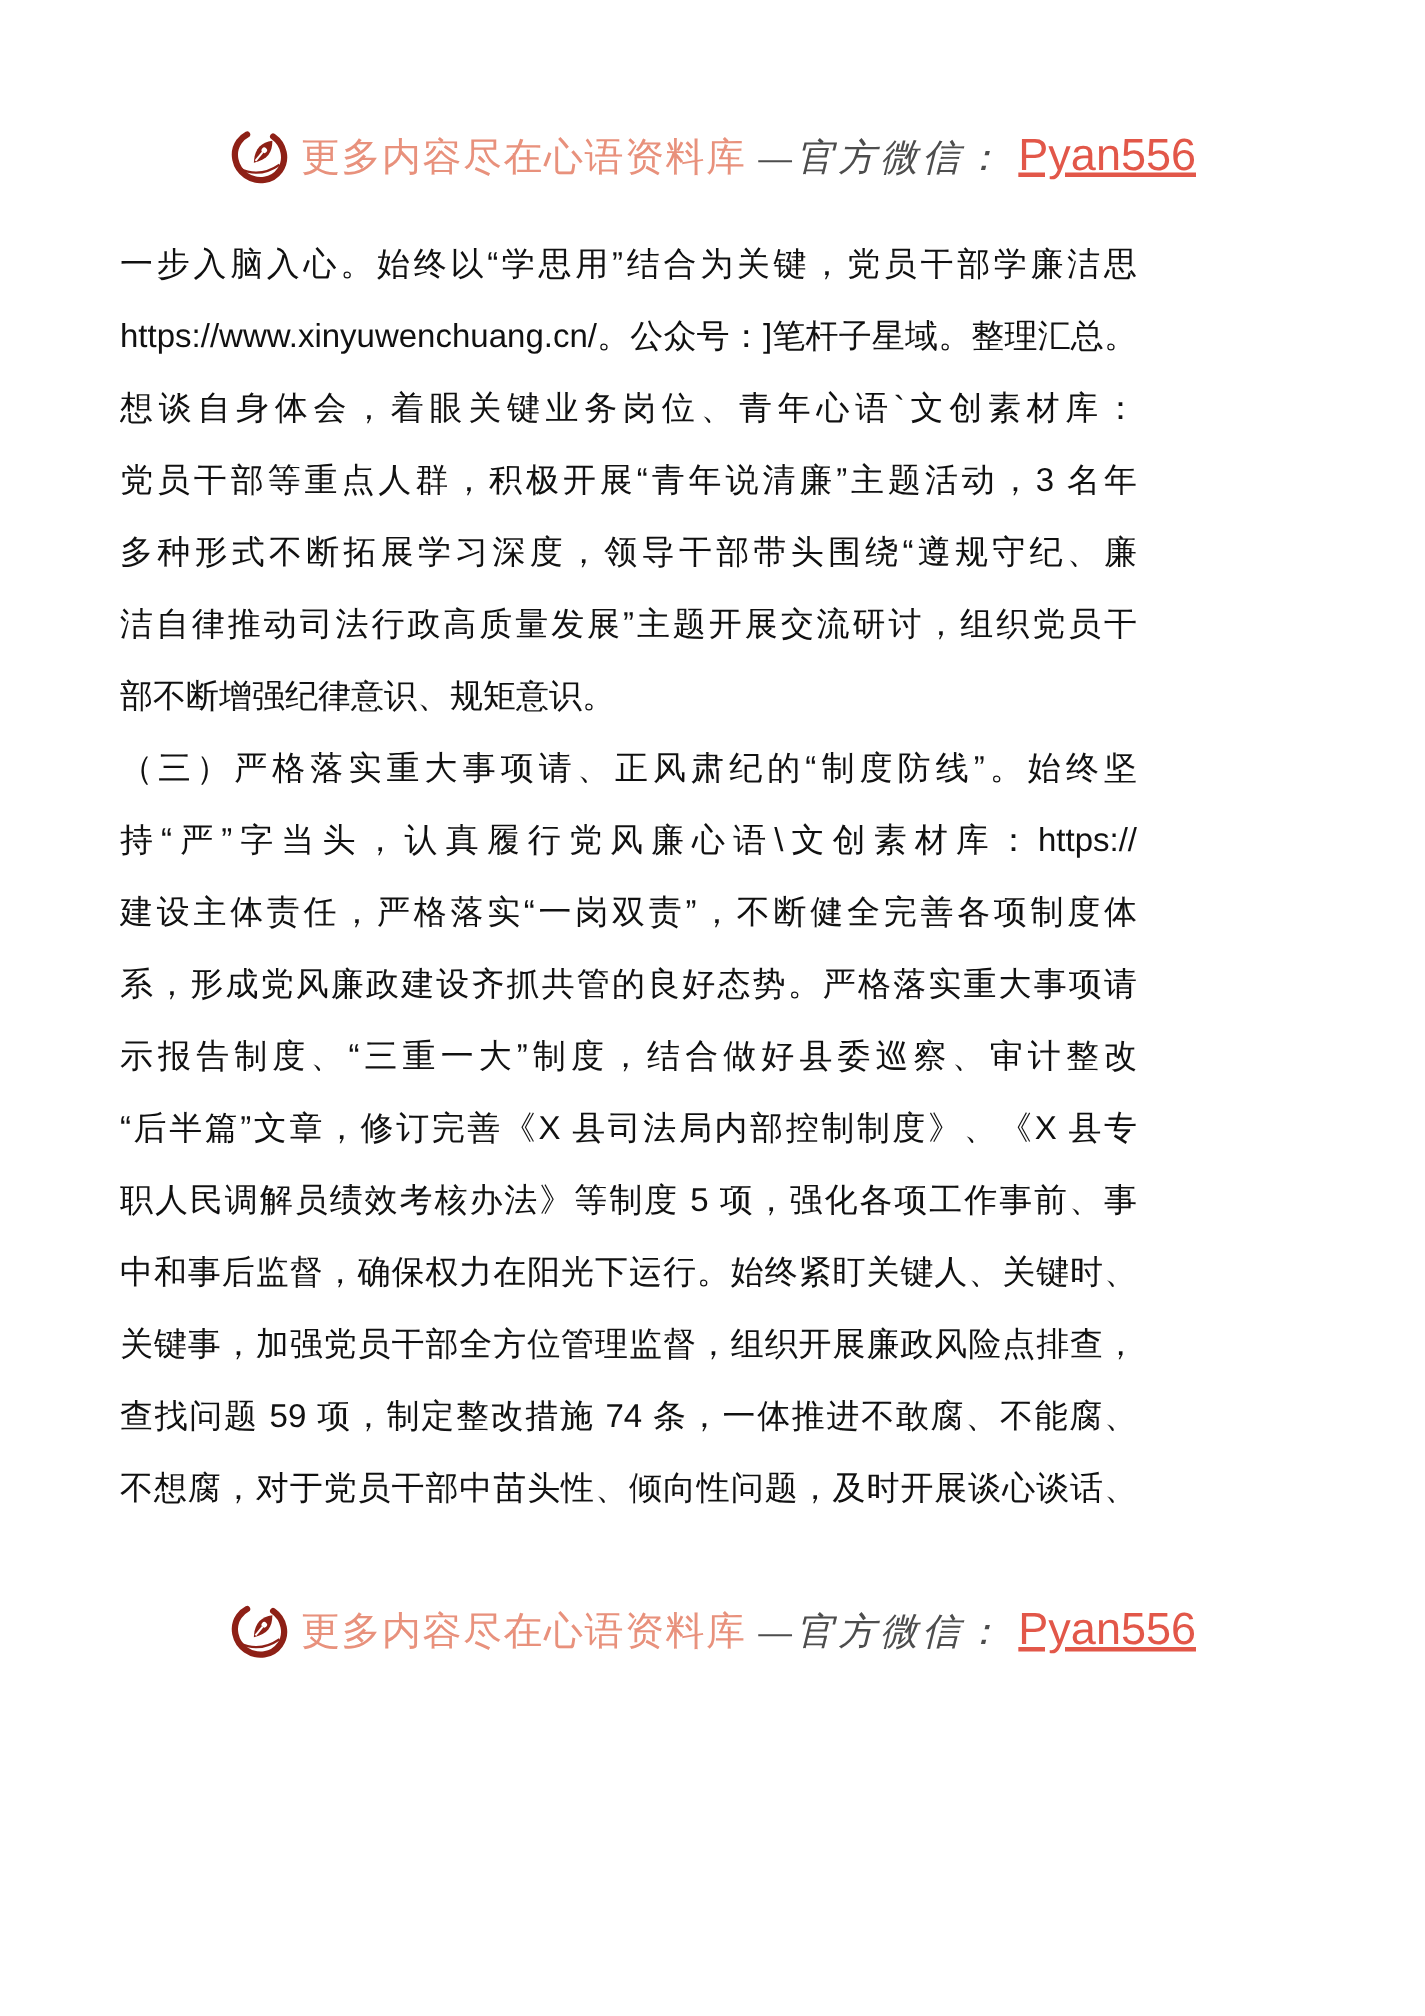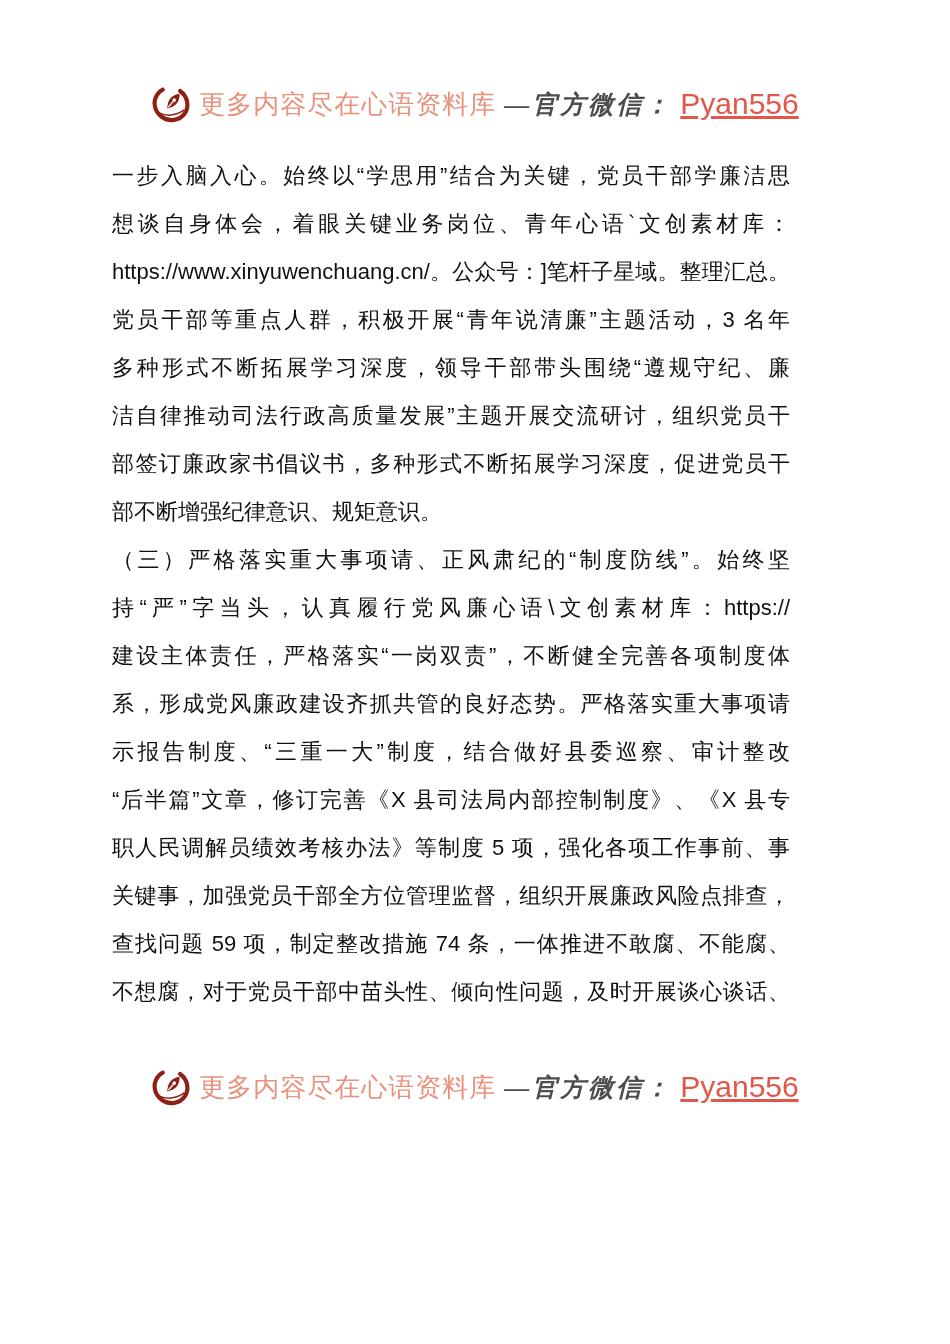--- a/index.html
+++ b/index.html
@@ -33,37 +33,37 @@
   .brand{
     font-family:"Liberation Serif", serif;
     font-size:26px;
     color:var(--brand-color);
     letter-spacing:1px;
     white-space:nowrap;
   }
   .wlabel{
     font-family:"Liberation Serif", serif;
     font-style:italic;
-    font-weight:700;
+    font-weight:400;
     font-size:25px;
     color:var(--wlabel-color);
     letter-spacing:3px;
     white-space:nowrap;
   }
   .wid{
     font-family:"Liberation Sans", sans-serif;
     font-size:30px;
     color:var(--wid-color);
     white-space:nowrap;
     text-decoration:underline;
   }
   
   .content{
     width:678px;
-    margin-left:112px;
+    margin-left:80px;
     margin-top:26px;
     color:var(--text-color);
     font-size:22px;
   }
   .line{
     height:48px;
     line-height:48px;
     overflow:hidden;
     text-align:justify;
     text-align-last:justify;
@@ -90,34 +90,34 @@
         <path d="M8 35 Q24 43 40 32" fill="none" stroke="#8E2016" stroke-width="1.8"></path>
       </svg>
     </span>
     <span class="brand">更多内容尽在心语资料库</span>
     <span class="wlabel">—官方微信：</span>
     <span class="wid">Pyan556</span>
   </div>
 
   <main class="content">
       <div class="line">一步入脑入心。始终以“学思用”结合为关键，党员干部学廉洁思</div>
+      <div class="line">https://www.xinyuwenchuang.cn/。公众号：]笔杆子星域。整理汇总。</div>
       <div class="line">想谈自身体会，着眼关键业务岗位、青年心语`文创素材库：</div>
-      <div class="line">https://www.xinyuwenchuang.cn/。公众号：]笔杆子星域。整理汇总。</div>
       <div class="line">党员干部等重点人群，积极开展“青年说清廉”主题活动，3 名年</div>
       <div class="line">多种形式不断拓展学习深度，领导干部带头围绕“遵规守纪、廉</div>
       <div class="line">洁自律推动司法行政高质量发展”主题开展交流研讨，组织党员干</div>
-      <div class="line">部签订廉政家书倡议书，多种形式不断拓展学习深度，促进党员干</div>
       <div class="line para-end">部不断增强纪律意识、规矩意识。</div>
       <div class="line">（三）严格落实重大事项请、正风肃纪的“制度防线”。始终坚</div>
       <div class="line">持“严”字当头，认真履行党风廉心语\文创素材库：https://</div>
       <div class="line">建设主体责任，严格落实“一岗双责”，不断健全完善各项制度体</div>
       <div class="line">系，形成党风廉政建设齐抓共管的良好态势。严格落实重大事项请</div>
       <div class="line">示报告制度、“三重一大”制度，结合做好县委巡察、审计整改</div>
       <div class="line">“后半篇”文章，修订完善《X 县司法局内部控制制度》、《X 县专</div>
       <div class="line">职人民调解员绩效考核办法》等制度 5 项，强化各项工作事前、事</div>
+      <div class="line">中和事后监督，确保权力在阳光下运行。始终紧盯关键人、关键时、</div>
       <div class="line">关键事，加强党员干部全方位管理监督，组织开展廉政风险点排查，</div>
       <div class="line">查找问题 59 项，制定整改措施 74 条，一体推进不敢腐、不能腐、</div>
       <div class="line">不想腐，对于党员干部中苗头性、倾向性问题，及时开展谈心谈话、</div>
     </main>
 
   <div class="watermark-row footer">
     <span class="logo">
       <svg width="40" height="42" viewBox="0 0 48 50" xmlns="http://www.w3.org/2000/svg">
         <ellipse cx="24" cy="25" rx="19" ry="20" fill="none" stroke="#8E2016" stroke-width="5" stroke-dasharray="100 26" stroke-linecap="round" transform="rotate(-55 24 25)"></ellipse>
         <g transform="rotate(40 24 25)">

